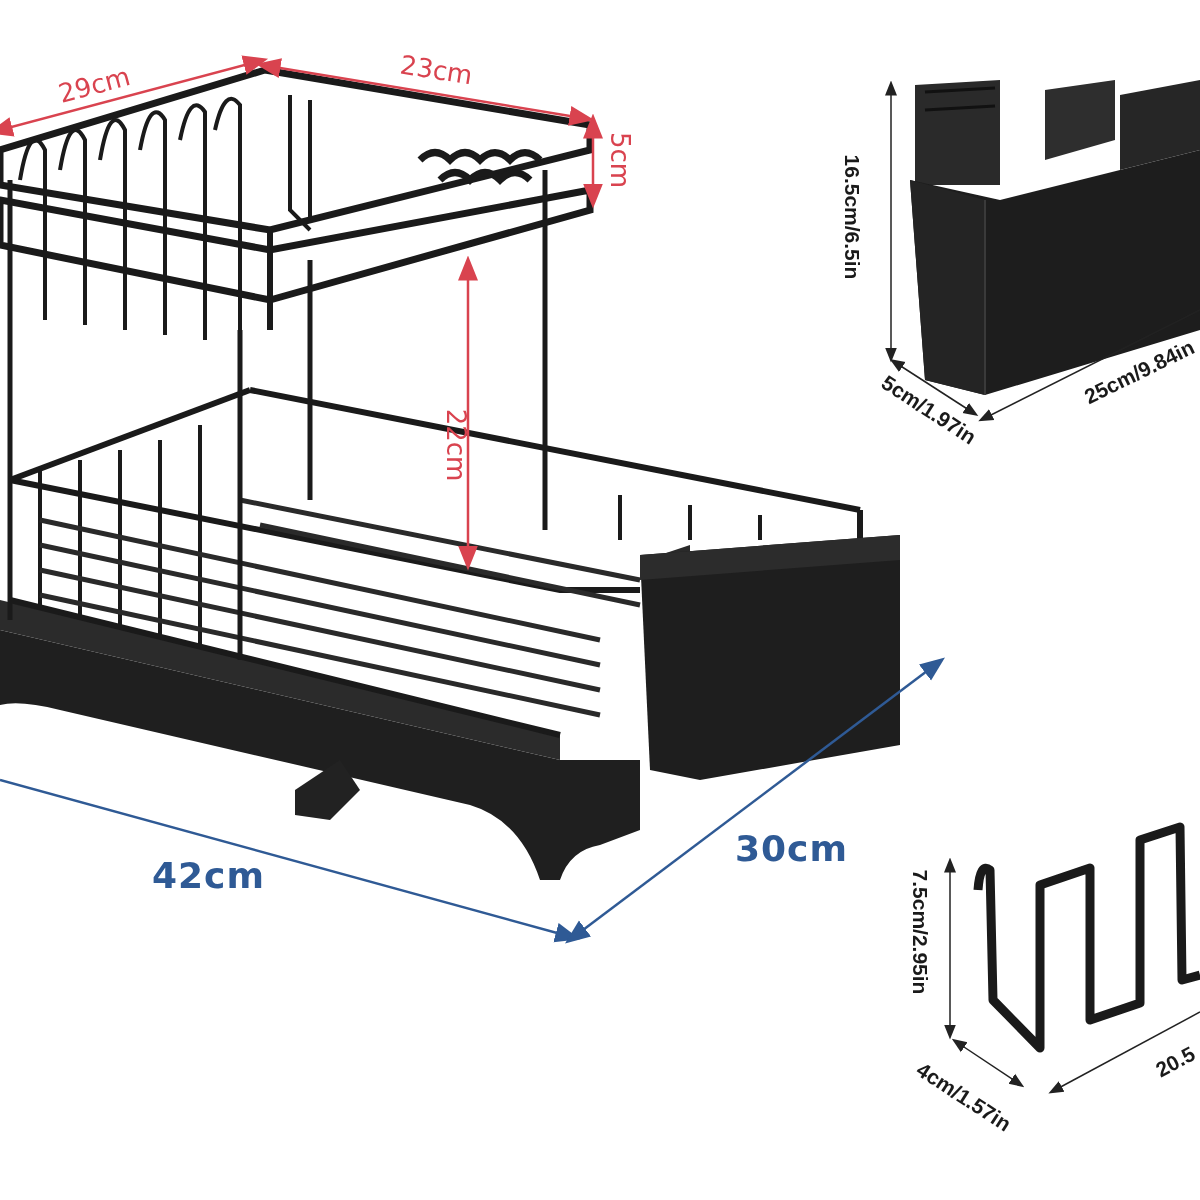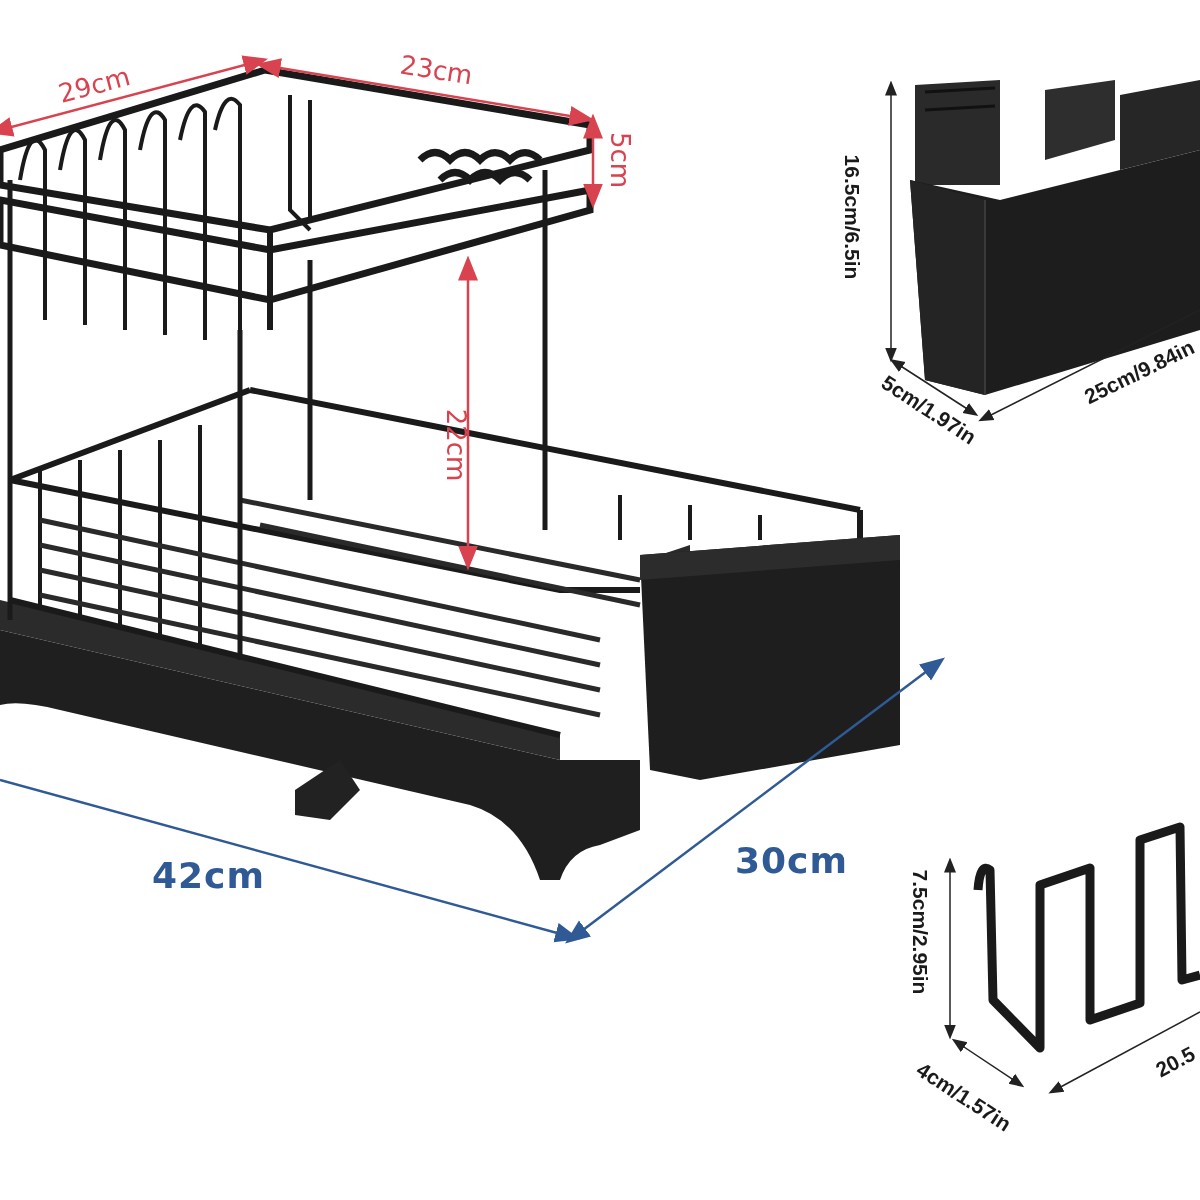--- a/index.html
+++ b/index.html
@@ -128,21 +128,21 @@
     <line x1="1055" y1="1090" x2="1200" y2="1012" marker-start="url(#arK)"></line>
   </g>
 </svg>
 
 <div class="lbl red" style="left:58px;top:70px;transform:rotate(-15deg);">29cm</div>
 <div class="lbl red" style="left:400px;top:55px;transform:rotate(9deg);">23cm</div>
 <div class="lbl red" style="left:592px;top:145px;transform:rotate(90deg);">5cm</div>
 <div class="lbl red" style="left:420px;top:430px;transform:rotate(90deg);">22cm</div>
 
 <div class="lbl blue" style="left:104px;top:855px;margin-left:48px;">42cm</div>
-<div class="lbl blue" style="left:735px;top:828px;margin-top:12px;">30cm</div>
+<div class="lbl blue" style="left:735px;top:828px;">30cm</div>
 
 <div class="lbl blk" style="left:790px;top:205px;transform:rotate(90deg);">16.5cm/6.5in</div>
 <div class="lbl blk" style="left:875px;top:398px;transform:rotate(33deg);">5cm/1.97in</div>
 <div class="lbl blk" style="left:1080px;top:360px;transform:rotate(-26deg);">25cm/9.84in</div>
 
 <div class="lbl blk" style="left:858px;top:920px;transform:rotate(90deg);">7.5cm/2.95in</div>
 <div class="lbl blk" style="left:910px;top:1085px;transform:rotate(33deg);">4cm/1.57in</div>
 <div class="lbl blk" style="left:1155px;top:1050px;transform:rotate(-28deg);">20.5</div>
 
 </body></html>

